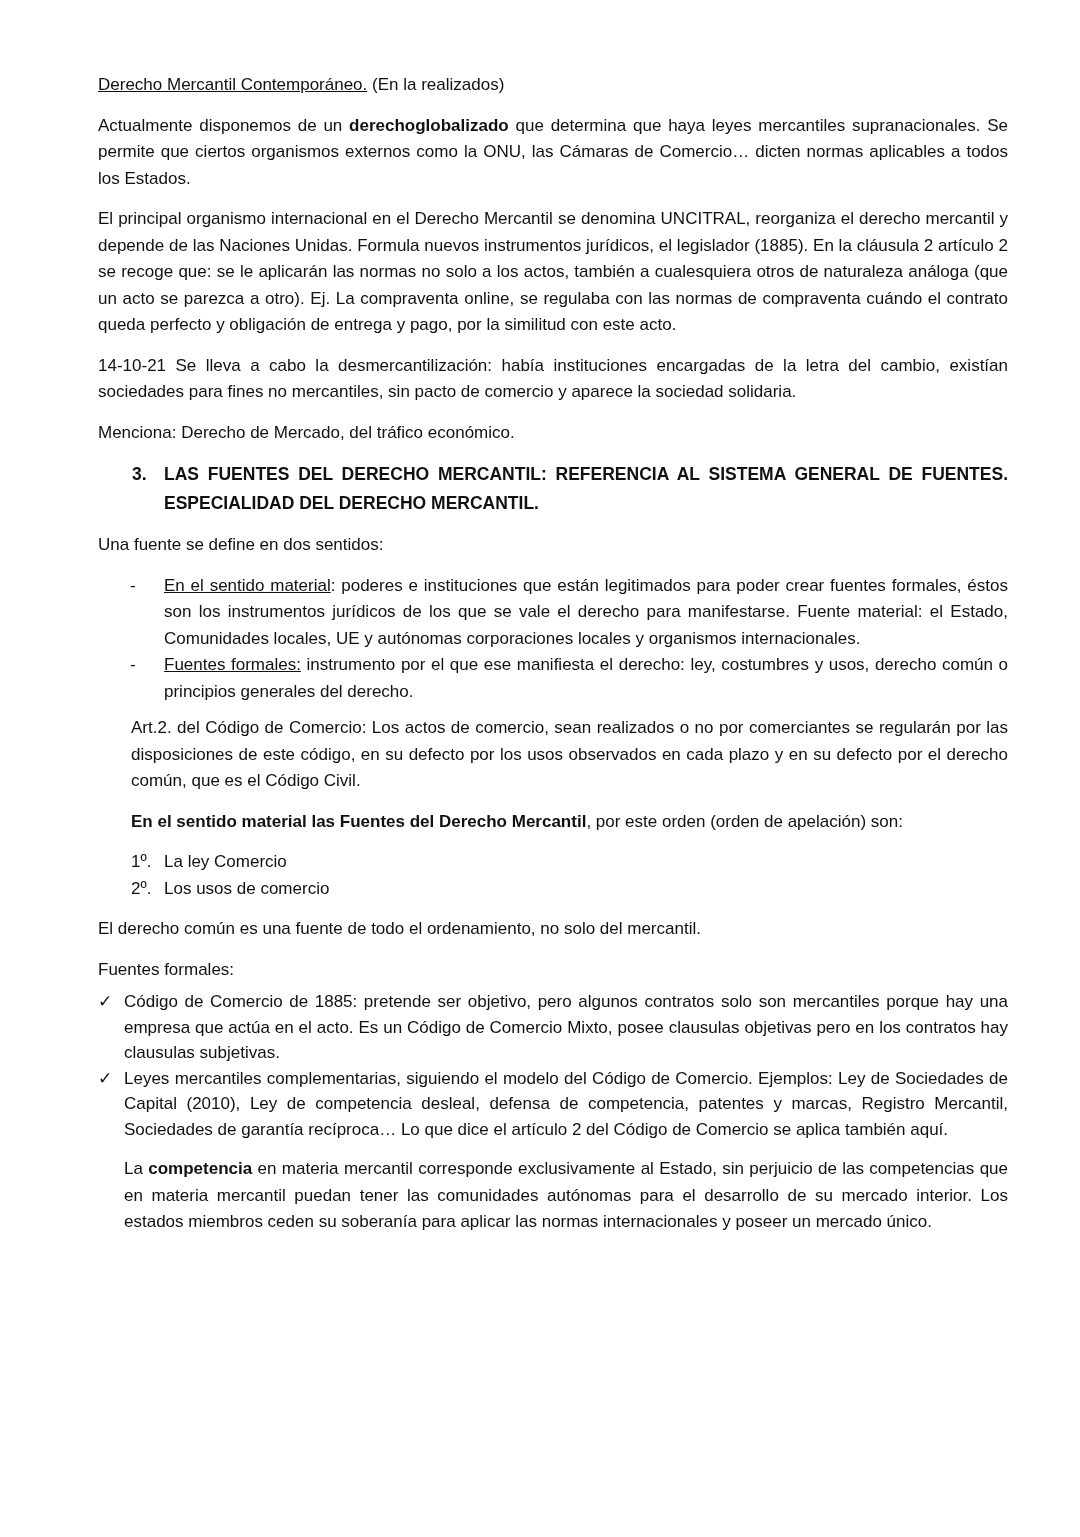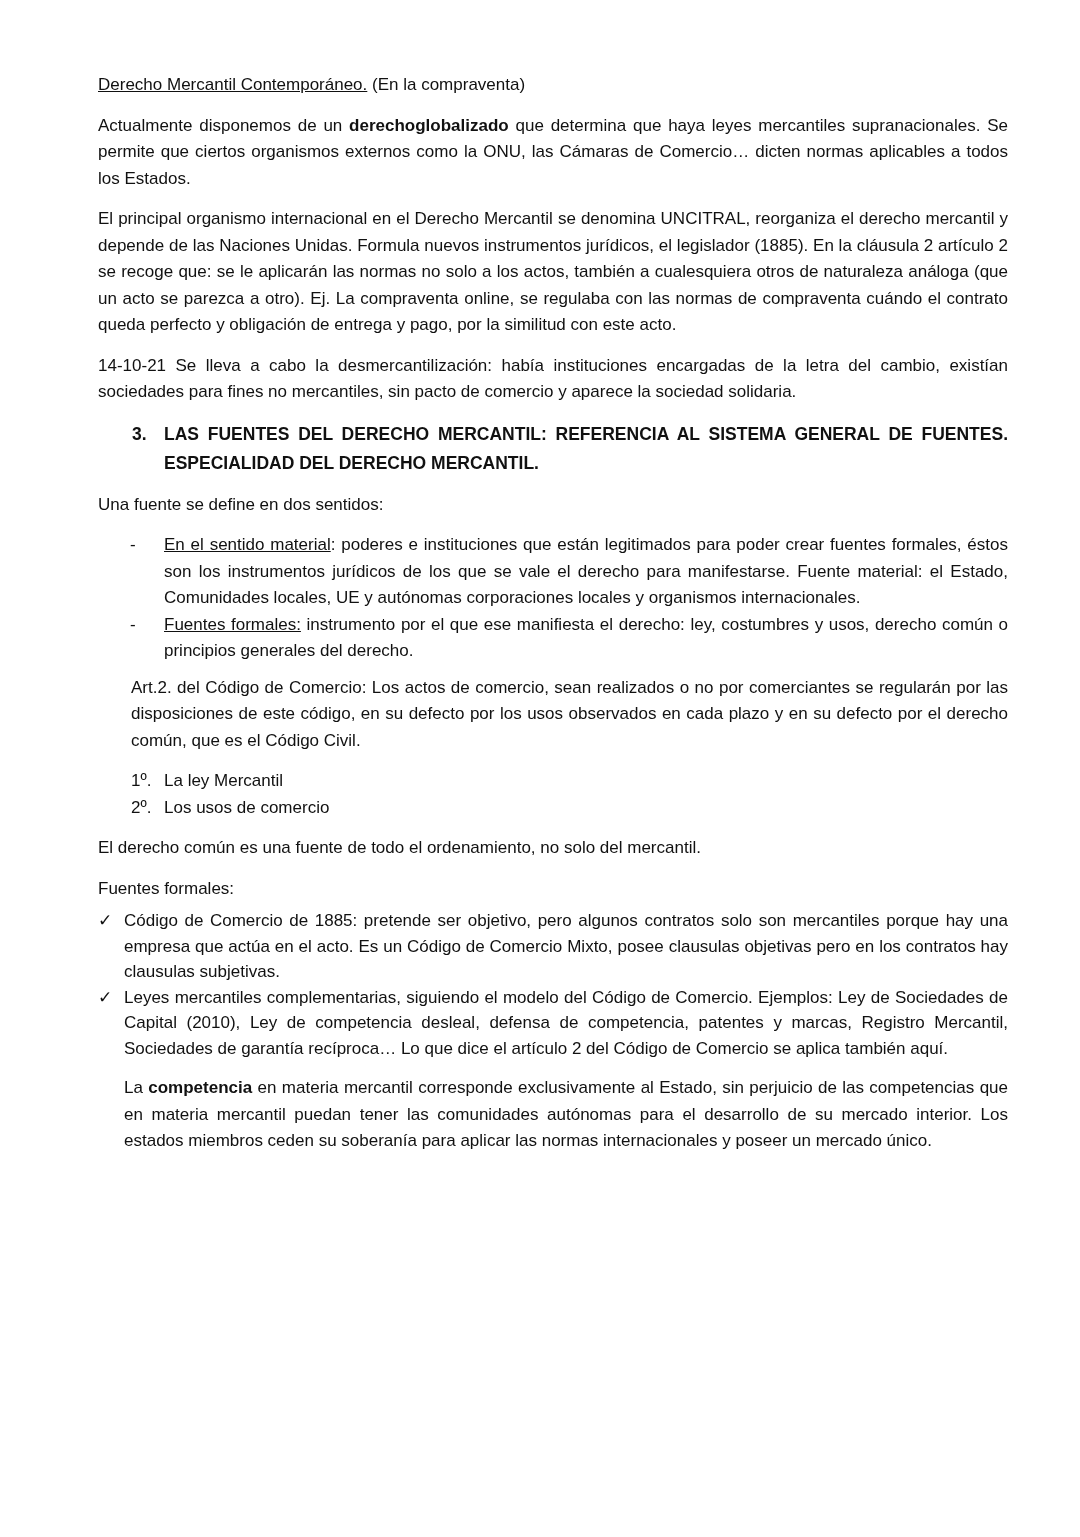--- a/index.html
+++ b/index.html
@@ -30,46 +30,48 @@
     .check-list { margin: 6px 0 14px 0; padding: 0; list-style: none; }
     .check-list li { position: relative; padding-left: 26px; line-height: 25.5px; text-align: justify; }
     .check-list li .ck { position: absolute; left: 0; top: 0; }
     .mat { padding-left: 26px; }
   </style>
 </head>
 <body>
 
 <div class="page">
 
-  <p class="gap"><span class="u">Derecho Mercantil Contemporáneo.</span><span> (En la compraventa)</span></p>
+  <p class="gap"><span class="u">Derecho Mercantil Contemporáneo.</span><span> (En la realizados)</span></p>
 
   <p class="just gap"><span>Actualmente disponemos de un </span><span class="b">derechoglobalizado</span><span> que determina que haya leyes mercantiles supranacionales. Se permite que ciertos organismos externos como la ONU, las Cámaras de Comercio… dicten normas aplicables a todos los Estados.</span></p>
 
   <p class="just gap">El principal organismo internacional en el Derecho Mercantil se denomina UNCITRAL, reorganiza el derecho mercantil y depende de las Naciones Unidas. Formula nuevos instrumentos jurídicos, el legislador (1885). En la cláusula 2 artículo 2 se recoge que: se le aplicarán las normas no solo a los actos, también a cualesquiera otros de naturaleza análoga (que un acto se parezca a otro). Ej. La compraventa online, se regulaba con las normas de compraventa cuándo el contrato queda perfecto y obligación de entrega y pago, por la similitud con este acto.</p>
 
   <p class="just gap">14-10-21 Se lleva a cabo la desmercantilización: había instituciones encargadas de la letra del cambio, existían sociedades para fines no mercantiles, sin pacto de comercio y aparece la sociedad solidaria.</p>
 
+  <p class="gap">Menciona: Derecho de Mercado, del tráfico económico.</p>
 
   <div class="heading">
     <span class="num">3.</span>
     <span class="txt">LAS FUENTES DEL DERECHO MERCANTIL: REFERENCIA AL SISTEMA GENERAL DE FUENTES. ESPECIALIDAD DEL DERECHO MERCANTIL.</span>
   </div>
 
   <p>Una fuente se define en dos sentidos:</p>
 
   <ul class="dash-list">
     <li><span class="bullet">-</span><span class="u">En el sentido material</span><span>: poderes e instituciones que están legitimados para poder crear fuentes formales, éstos son los instrumentos jurídicos de los que se vale el derecho para manifestarse. Fuente material: el Estado, Comunidades locales, UE y autónomas corporaciones locales y organismos internacionales.</span></li>
     <li><span class="bullet">-</span><span class="u">Fuentes formales:</span><span> instrumento por el que ese manifiesta el derecho: ley, costumbres y usos, derecho común o principios generales del derecho.</span></li>
   </ul>
 
   <p class="just gap indent">Art.2. del Código de Comercio: Los actos de comercio, sean realizados o no por comerciantes se regularán por las disposiciones de este código, en su defecto por los usos observados en cada plazo y en su defecto por el derecho común, que es el Código Civil.</p>
 
+  <p class="gap indent"><span class="b">En el sentido material las Fuentes del Derecho Mercantil</span><span>, por este orden (orden de apelación) son:</span></p>
 
   <ol class="ord-list">
-    <li><span class="n">1º.</span><span>La ley Mercantil</span></li>
+    <li><span class="n">1º.</span><span>La ley Comercio</span></li>
     <li><span class="n">2º.</span><span>Los usos de comercio</span></li>
   </ol>
 
   <p class="gap">El derecho común es una fuente de todo el ordenamiento, no solo del mercantil.</p>
 
 
   <p>Fuentes formales:</p>
 
   <ul class="check-list">
     <li><span class="ck">✓</span><span>Código de Comercio de 1885: pretende ser objetivo, pero algunos contratos solo son mercantiles porque hay una empresa que actúa en el acto. Es un Código de Comercio Mixto, posee clausulas objetivas pero en los contratos hay clausulas subjetivas.</span></li>

